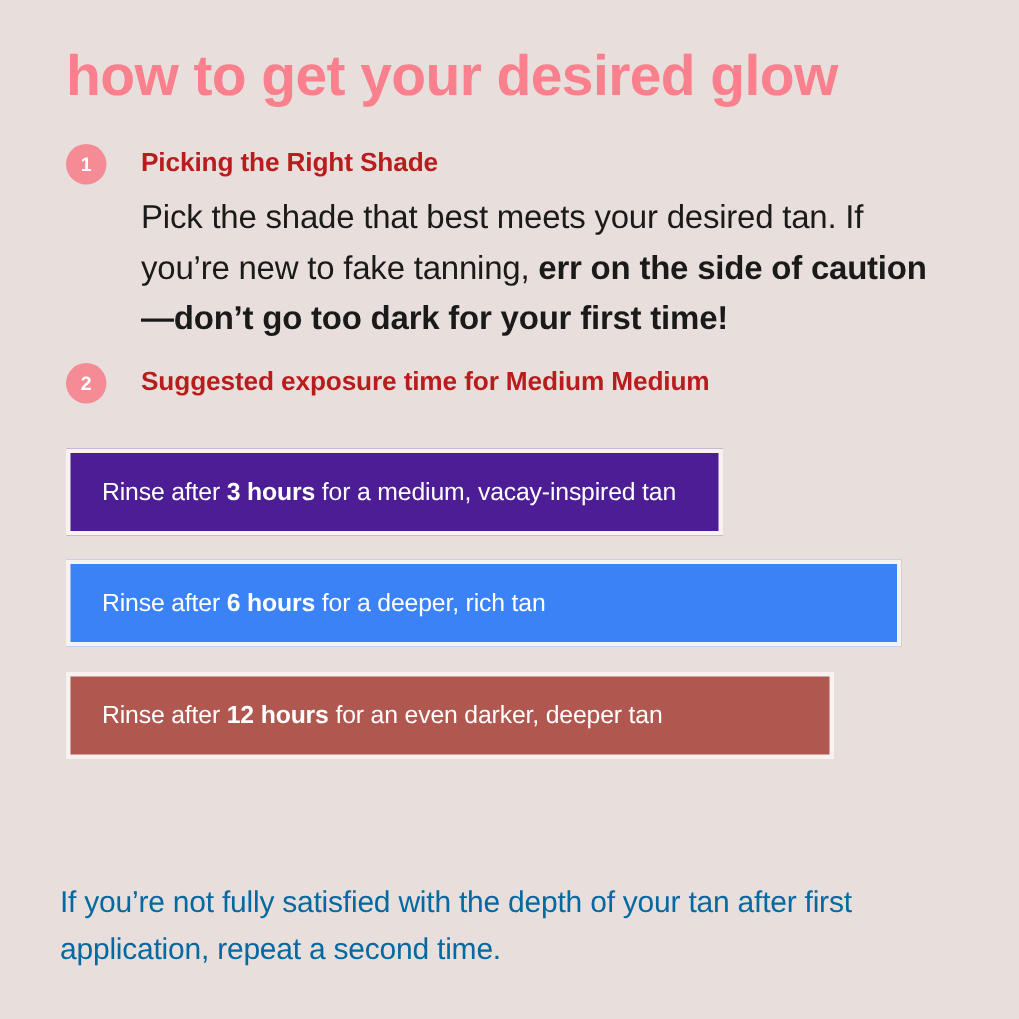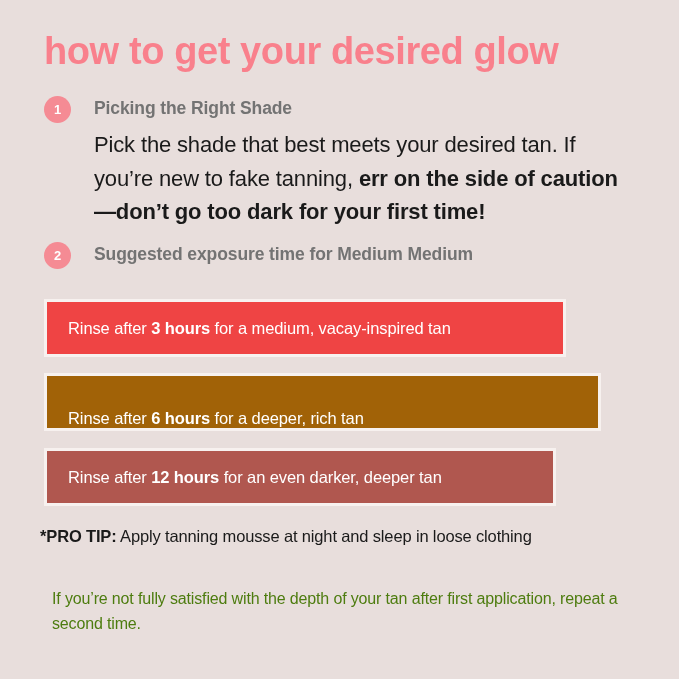--- a/index.html
+++ b/index.html
@@ -61,21 +61,21 @@
     box-sizing: border-box;
   }
 
   .step-body {
     margin-left: 50px;
   }
 
   .step-heading {
     font-size: 17.5px;
     font-weight: bold;
-    color: #737373;
+    color: #b91c1c;
     line-height: 1.45;
     letter-spacing: -0.1px;
   }
 
   .step-text {
     margin-top: 7px;
     font-size: 22px;
     color: #1a1a1a;
     line-height: 1.52;
     letter-spacing: -0.15px;
@@ -100,29 +100,28 @@
   .bar .bar-label {
     padding-left: 21px;
     white-space: nowrap;
   }
   .bar .bar-label b {
     font-weight: bold;
   }
 
   .bar-1 {
     top: 299px;
-    width: 522px;
-    background: #ef4444;
+    width: 438px;
+    background: #4c1d95;
     text-align: right;
   }
   .bar-2 {
     top: 373px;
     width: 557px;
-    background: #a16207;
-    align-items: flex-end;
+    background: #3b82f6;
   }
   .bar-3 {
     top: 448px;
     width: 512px;
     background: #b0574f;
   }
 
   
   .pro-tip {
     position: absolute;
@@ -133,25 +132,25 @@
     letter-spacing: -0.15px;
     white-space: nowrap;
   }
   .pro-tip b {
     font-weight: bold;
   }
 
   
   .closing {
     position: absolute;
-    left: 52px;
+    left: 40px;
     top: 587px;
     width: 592px;
-    font-size: 16px;
-    color: #4d7c0f;
+    font-size: 20px;
+    color: #0369a1;
     line-height: 1.55;
     letter-spacing: -0.15px;
   }
 </style>
 </head>
 <body>
 
 <div class="page">
 
   <div class="title">how to get your desired glow</div>
@@ -178,17 +177,16 @@
   </div>
 
   <div class="bar bar-2">
     <span class="bar-label"><span>Rinse after </span><b>6 hours</b><span> for a deeper, rich tan</span></span>
   </div>
 
   <div class="bar bar-3">
     <span class="bar-label"><span>Rinse after </span><b>12 hours</b><span> for an even darker, deeper tan</span></span>
   </div>
 
-  <div class="pro-tip"><b>*PRO TIP:</b><span> Apply tanning mousse at night and sleep in loose clothing</span></div>
 
   <div class="closing">If you’re not fully satisfied with the depth of your tan after first application, repeat a second time.</div>
 
 </div>
 
 </body></html>

